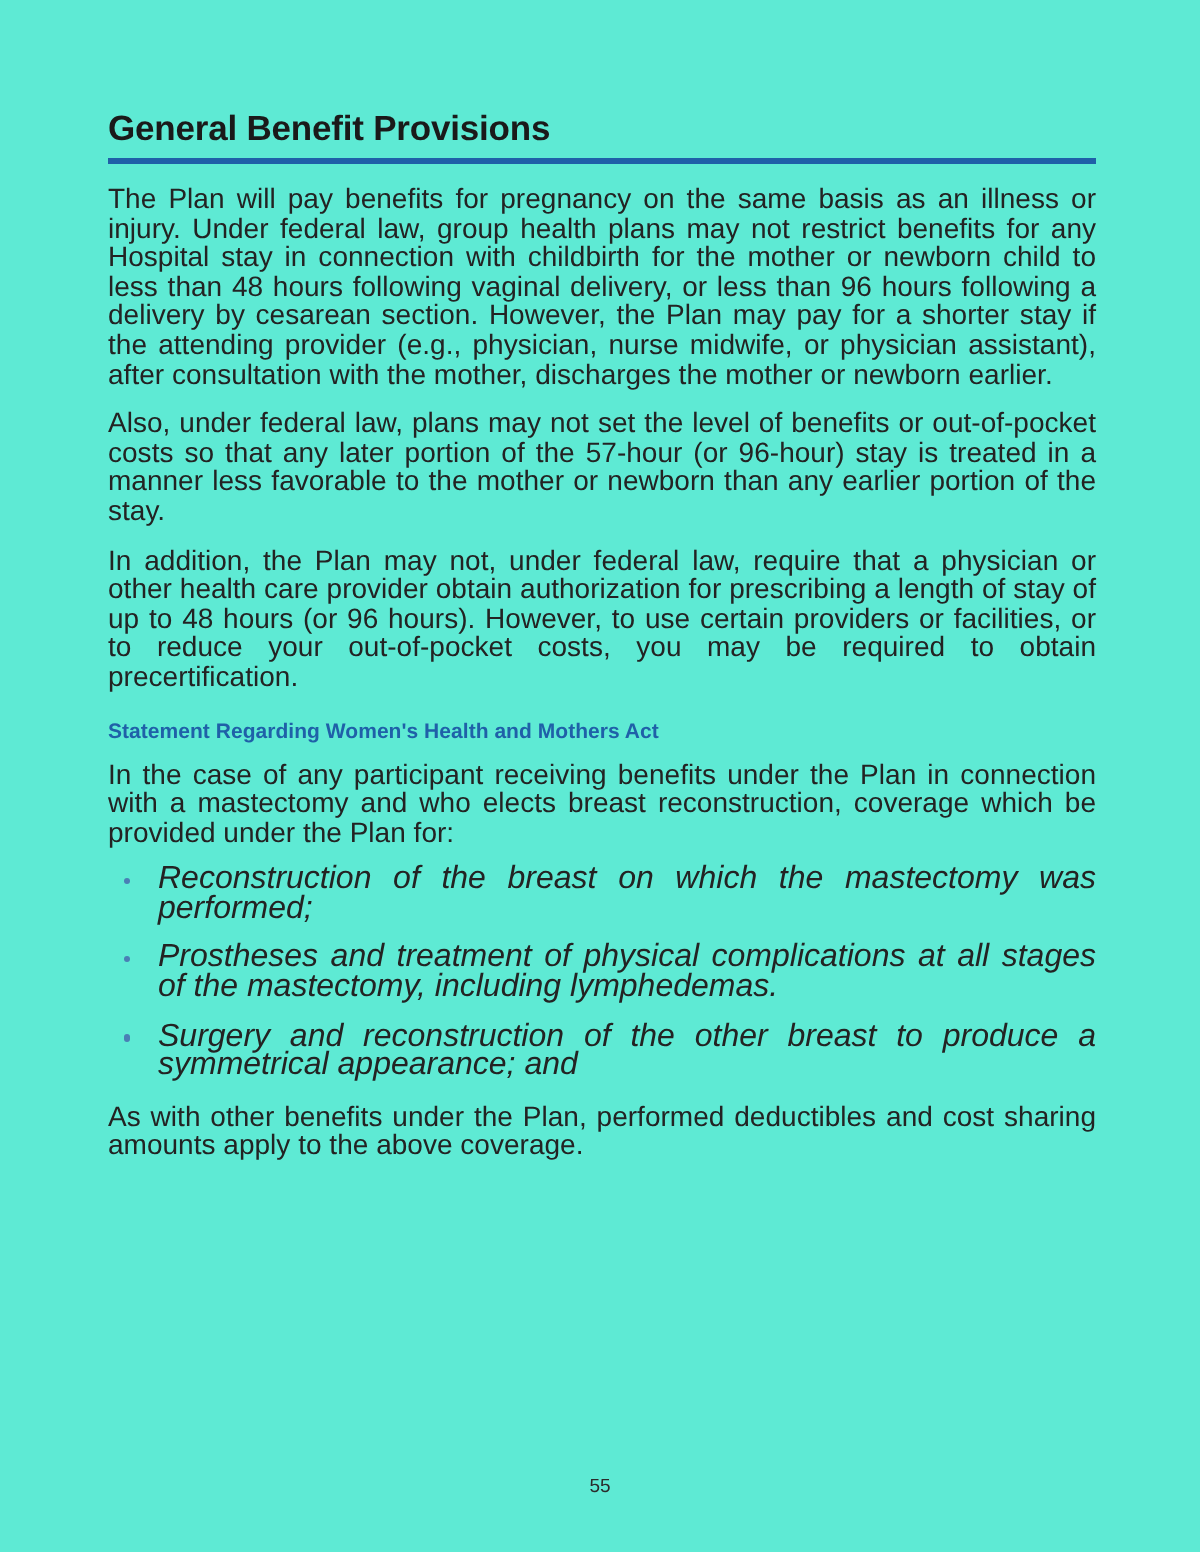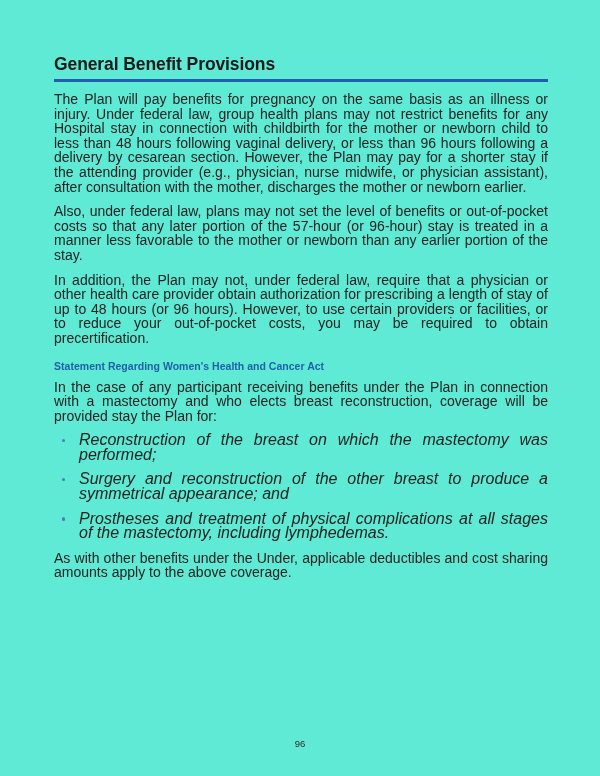--- a/index.html
+++ b/index.html
@@ -114,38 +114,38 @@
 
     <div class="title-rule"></div>
 
 
     <p class="body-text">The Plan will pay benefits for pregnancy on the same basis as an illness or injury. Under federal law, group health plans may not restrict benefits for any Hospital stay in connection with childbirth for the mother or newborn child to less than 48 hours following vaginal delivery, or less than 96 hours following a delivery by cesarean section. However, the Plan may pay for a shorter stay if the attending provider (e.g., physician, nurse midwife, or physician assistant), after consultation with the mother, discharges the mother or newborn earlier.</p>
 
     <p class="body-text">Also, under federal law, plans may not set the level of benefits or out-of-pocket costs so that any later portion of the 57-hour (or 96-hour) stay is treated in a manner less favorable to the mother or newborn than any earlier portion of the stay.</p>
 
     <p class="body-text">In addition, the Plan may not, under federal law, require that a physician or other health care provider obtain authorization for prescribing a length of stay of up to 48 hours (or 96 hours). However, to use certain providers or facilities, or to reduce your out-of-pocket costs, you may be required to obtain precertification.</p>
 
-    <h2 class="section-heading second">Statement Regarding Women's Health and Cancer Act</h2>
+    <h2 class="section-heading second">Statement Regarding Women's Health and Mothers Act</h2>
 
-    <p class="body-text">In the case of any participant receiving benefits under the Plan in connection with a mastectomy and who elects breast reconstruction, coverage will be provided stay the Plan for:</p>
+    <p class="body-text">In the case of any participant receiving benefits under the Plan in connection with a mastectomy and who elects breast reconstruction, coverage which be provided under the Plan for:</p>
 
     <ul class="bullets">
       <li>
         <span class="bullet-dot"></span>
         <span>Reconstruction of the breast on which the mastectomy was performed;</span>
       </li>
       <li>
         <span class="bullet-dot"></span>
-        <span>Surgery and reconstruction of the other breast to produce a symmetrical appearance; and</span>
+        <span>Prostheses and treatment of physical complications at all stages of the mastectomy, including lymphedemas.</span>
       </li>
       <li>
         <span class="bullet-dot"></span>
-        <span>Prostheses and treatment of physical complications at all stages of the mastectomy, including lymphedemas.</span>
+        <span>Surgery and reconstruction of the other breast to produce a symmetrical appearance; and</span>
       </li>
     </ul>
 
-    <p class="body-text last">As with other benefits under the Under, applicable deductibles and cost sharing amounts apply to the above coverage.</p>
+    <p class="body-text last">As with other benefits under the Plan, performed deductibles and cost sharing amounts apply to the above coverage.</p>
 
   </div>
 
-  <div class="page-number">96</div>
+  <div class="page-number">55</div>
 
 </div>
 
 </body></html>

